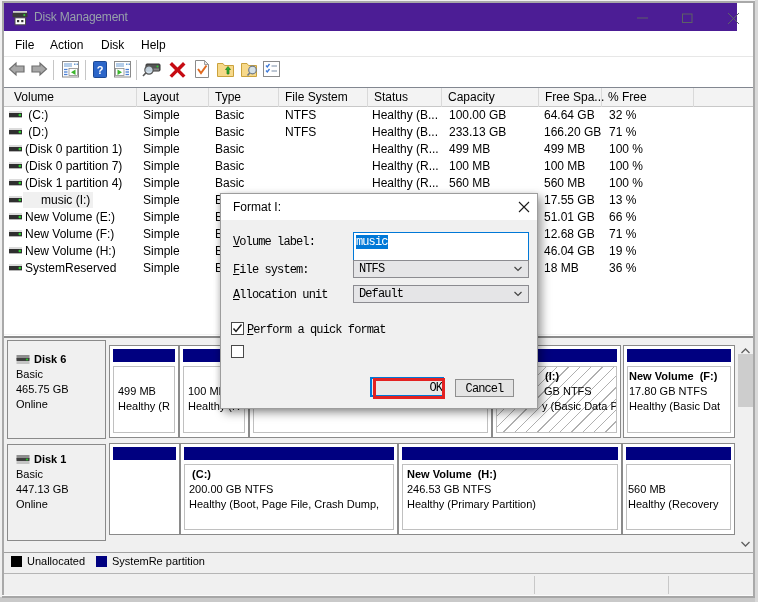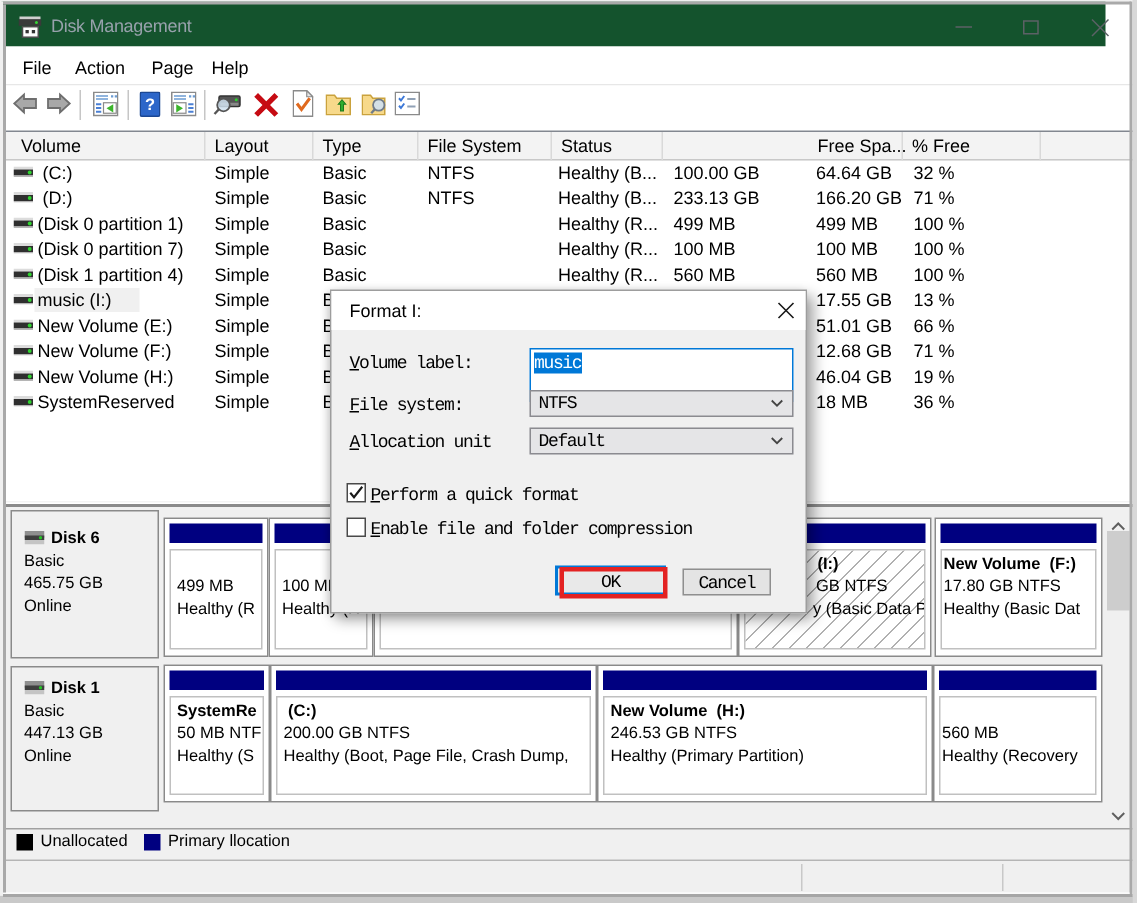--- a/index.html
+++ b/index.html
@@ -1,21 +1,21 @@
 <!DOCTYPE html>
 <html><head>
 <meta charset="utf-8">
 <style>
   * { margin:0; padding:0; box-sizing:border-box; }
   html,body { width:758px; height:602px; overflow:hidden; background:#c9c9c9; }
   body { font-family:"Liberation Sans", sans-serif; }
   .abs { position:absolute; }
   #win { position:absolute; left:0; top:0; width:758px; height:597px; background:#ffffff; border:1px solid transparent; }
   
-  #title { position:absolute; left:0; top:0; width:736px; height:30px; background:#14532d; }
+  #title { position:absolute; left:0; top:0; width:736px; height:30px; background:#4c1d95; }
   #titletext { position:absolute; left:33px; top:9px; font-size:12px; color:#97a1ab; letter-spacing:-0.2px; }
   
   #menu { position:absolute; left:0; top:30px; width:756px; height:26px; background:#fff; font-size:12px; color:#000; }
   .mitem { position:absolute; top:7px; }
   
   #toolbar { position:absolute; left:0; top:56px; width:756px; height:30px; background:#fff; }
   .tsep { position:absolute; top:3px; width:1px; height:20px; background:#c6c6c6; }
   
   #list { position:absolute; left:0; top:86px; width:756px; height:248px; background:#fff; border-top:1px solid #828790; border-bottom:1px solid #f3f3f3; }
   .hdrcell { position:absolute; top:0; height:19px; border-right:1px solid #d9d9d9; font-size:12px; color:#000; }
@@ -68,21 +68,21 @@
         <rect x="10.5" y="13" width="9.5" height="8.5" fill="none" stroke="#5c6166" stroke-width="1"></rect>
       </svg>
     <svg class="abs" style="left:717px;top:0" width="30" height="30" viewBox="0 0 30 30">
         <path d="M10 12 L21 23 M21 12 L10 23" stroke="#5c6166" stroke-width="1"></path>
       </svg>
   </div>
 
   <div id="menu" style="border-bottom:1px solid #e7e7e7">
     <div class="mitem" style="left:14px">File</div>
     <div class="mitem" style="left:49px">Action</div>
-    <div class="mitem" style="left:100px">Page</div>
+    <div class="mitem" style="left:100px">Disk</div>
     <div class="mitem" style="left:140px">Help</div>
   </div>
 
   <div id="toolbar">
     <svg class="abs" style="left:7px;top:4px" width="18" height="16" viewBox="0 0 18 16">
       <path d="M8 2 L8 5 L16 5 L16 11 L8 11 L8 14 L1.5 8 Z" fill="#a8a8a8" stroke="#6e6e6e" stroke-width="1.2"></path>
     </svg>
     <svg class="abs" style="left:29px;top:4px" width="18" height="16" viewBox="0 0 18 16">
       <path d="M10 2 L10 5 L2 5 L2 11 L10 11 L10 14 L16.5 8 Z" fill="#a8a8a8" stroke="#6e6e6e" stroke-width="1.2"></path>
     </svg>
@@ -160,20 +160,23 @@
         </div>
       <div class="hdrcell" style="left:208px;width:70px">
           <span>Type</span>
         </div>
       <div class="hdrcell" style="left:278px;width:89px">
           <span>File System</span>
         </div>
       <div class="hdrcell" style="left:367px;width:74px">
           <span>Status</span>
         </div>
+      <div class="hdrcell" style="left:441px;width:97px">
+          <span>Capacity</span>
+        </div>
       <div class="hdrcell" style="left:538px;width:63px">
           <span>Free Spa...</span>
         </div>
       <div class="hdrcell" style="left:601px;width:92px">
           <span>% Free</span>
         </div>
     </div>
     <div id="rows">
         <div class="row" style="top:19px">
           <svg class="dicon" viewBox="0 0 13 7">
@@ -256,21 +259,21 @@
           <div style="left:608px">100 %</div>
         </div>
         <div class="row" style="top:104.25px">
           <svg class="dicon" viewBox="0 0 13 7">
             <rect x="0" y="0" width="13" height="2" fill="#dcdcdc"></rect>
             <rect x="0" y="2" width="13" height="4" fill="#2f2f2f"></rect>
             <rect x="0" y="6" width="13" height="1" fill="#b5b5b5"></rect>
             <circle cx="10.8" cy="4" r="1.3" fill="#2fd32f"></circle>
           </svg>
           <div style="left:22px;top:0;width:70px;height:16px;background:#f0f0f0"></div>
-          <div style="left:24px">music (I:)</div>
+          <div style="left:40px">music (I:)</div>
           <div style="left:142px">Simple</div>
           <div style="left:214px">Basic</div>
           <div style="left:284px">NTFS</div>
           <div style="left:371px">Healthy (B...</div>
           <div style="left:448px">20.00 GB</div>
           <div style="left:543px">17.55 GB</div>
           <div style="left:608px">13 %</div>
         </div>
         <div class="row" style="top:121.30000000000001px">
           <svg class="dicon" viewBox="0 0 13 7">
@@ -371,21 +374,20 @@
           <div style="position:absolute;left:47px;top:17px">GB NTFS</div>
           <div style="position:absolute;left:45px;top:32px">y (Basic Data Pa</div>
         </div>
       </div>
       <div class="pblock" style="left:622px;top:7px;width:112px;height:93px">
         <div class="pbar"></div>
         <div class="pbox" style="padding-left:1px"><b>New Volume&nbsp; (F:)</b><br>17.80 GB NTFS<br>Healthy (Basic Dat</div>
       </div>
       <div class="pblock" style="left:108px;top:105px;width:71px;height:92px">
         <div class="pbar"></div>
-        <div class="pbox"><b>SystemRe</b><br>50 MB NTF<br>Healthy (S</div>
       </div>
       <div class="pblock" style="left:179px;top:105px;width:218px;height:92px">
         <div class="pbar"></div>
         <div class="pbox"><b>&nbsp;(C:)</b><br>200.00 GB NTFS<br>Healthy (Boot, Page File, Crash Dump,</div>
       </div>
       <div class="pblock" style="left:397px;top:105px;width:224px;height:92px">
         <div class="pbar"></div>
         <div class="pbox"><b>New Volume&nbsp; (H:)</b><br>246.53 GB NTFS<br>Healthy (Primary Partition)</div>
       </div>
       <div class="pblock" style="left:621px;top:105px;width:113px;height:92px">
@@ -405,21 +407,21 @@
       <svg width="15" height="17">
           <path d="M3.5 8 L7.5 12 L11.5 8" fill="none" stroke="#5f5f5f" stroke-width="1.3"></path>
         </svg>
     </div>
   </div>
 
   <div id="legend">
     <div class="abs" style="left:10px;top:3px;width:11px;height:11px;background:#000"></div>
     <div class="abs" style="left:26px;top:2px">Unallocated</div>
     <div class="abs" style="left:95px;top:3px;width:11px;height:11px;background:#000080"></div>
-    <div class="abs" style="left:111px;top:2px">Primary llocation</div>
+    <div class="abs" style="left:111px;top:2px">SystemRe partition</div>
   </div>
 
   <div id="status">
     <div class="abs" style="left:533px;top:2px;width:1px;height:18px;background:#c8c8c8"></div>
     <div class="abs" style="left:667px;top:2px;width:1px;height:18px;background:#c8c8c8"></div>
   </div>
 </div>
 
 <div id="dlg" class="mono">
   <div id="dlgtitle">
@@ -446,22 +448,21 @@
         <path d="M1.5 3 L5 6.5 L8.5 3" fill="none" stroke="#444" stroke-width="1.2"></path>
       </svg>
   </div>
   <div class="cb" style="top:128px">
     <svg width="11" height="11" viewBox="0 0 11 11">
         <path d="M1.5 5.5 L4 8.5 L9.5 1.5" fill="none" stroke="#1a1a1a" stroke-width="1.4"></path>
       </svg>
   </div>
   <div class="dlbl" style="left:26px;top:129px"><u>P</u>erform a quick format</div>
   <div class="cb" style="top:151px"></div>
-  <div class="dlbl" style="left:26px;top:152px"><u>E</u>nable file and folder compression</div>
-  <div class="abs" style="left:149px;top:183px;width:74px;height:20px;background:#e9e9e9;border:2px solid #0078d7;text-align:center;padding-top:2px">OK</div>
+  <div class="abs" style="left:149px;top:183px;width:74px;height:20px;background:#e9e9e9;border:2px solid #0078d7;text-align:right;padding-top:2px">OK</div>
   <div class="abs" style="left:152px;top:184px;width:72px;height:21px;border:3px solid #e32222;z-index:60"></div>
   <div class="abs" style="left:234px;top:185px;width:59px;height:18px;background:#e4e4e4;border:1px solid #8f8f8f;text-align:center;padding-top:2px">Cancel</div>
 </div>
 
 <div id="frame" style="position:absolute;left:0;top:0;width:758px;height:602px;pointer-events:none;z-index:90">
   <div class="abs" style="left:0;top:0;width:758px;height:1px;background:#f0f0f0"></div>
   <div class="abs" style="left:2px;top:1px;width:752px;height:2px;background:#a9a9a9"></div>
   <div class="abs" style="left:0;top:1px;width:2px;height:596px;background:#f0f0f0"></div>
   <div class="abs" style="left:2px;top:3px;width:2px;height:593px;background:#a9a9a9"></div>
   <div class="abs" style="left:753px;top:1px;width:2px;height:596px;background:#a9a9a9"></div>

